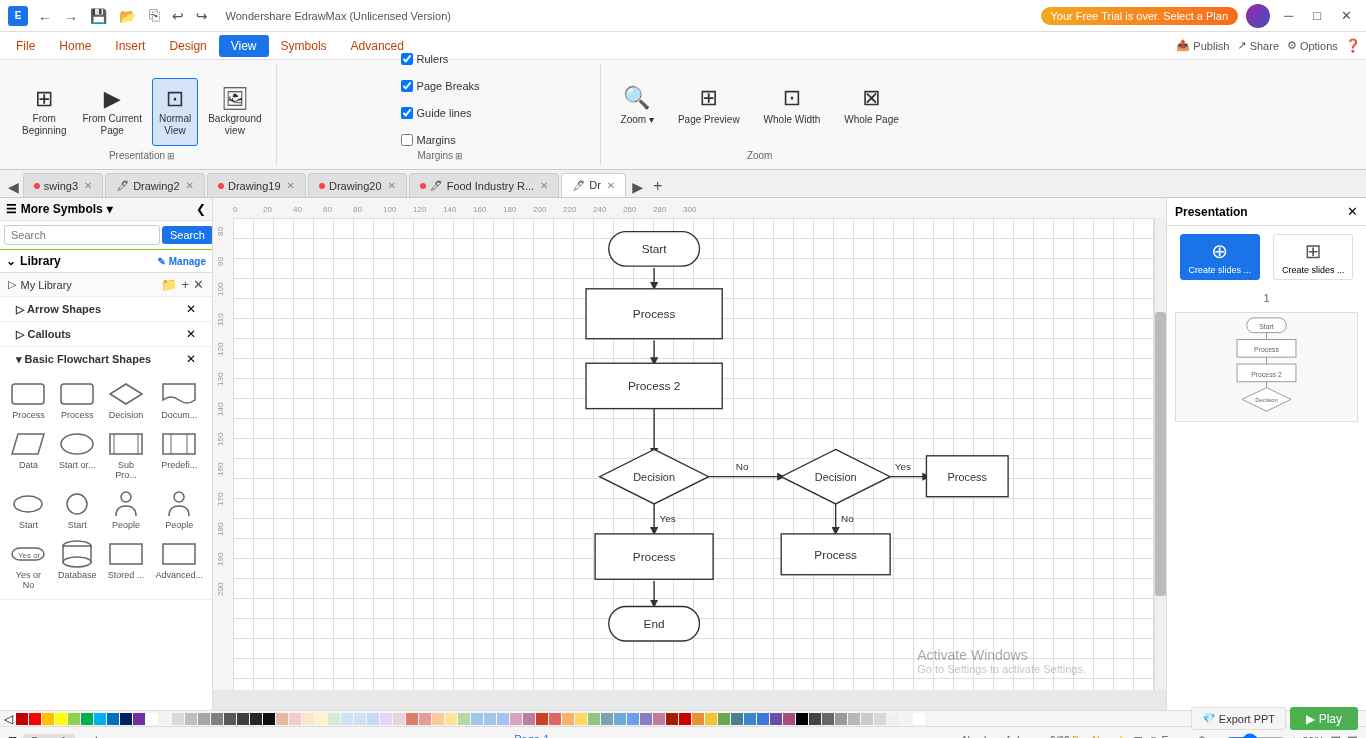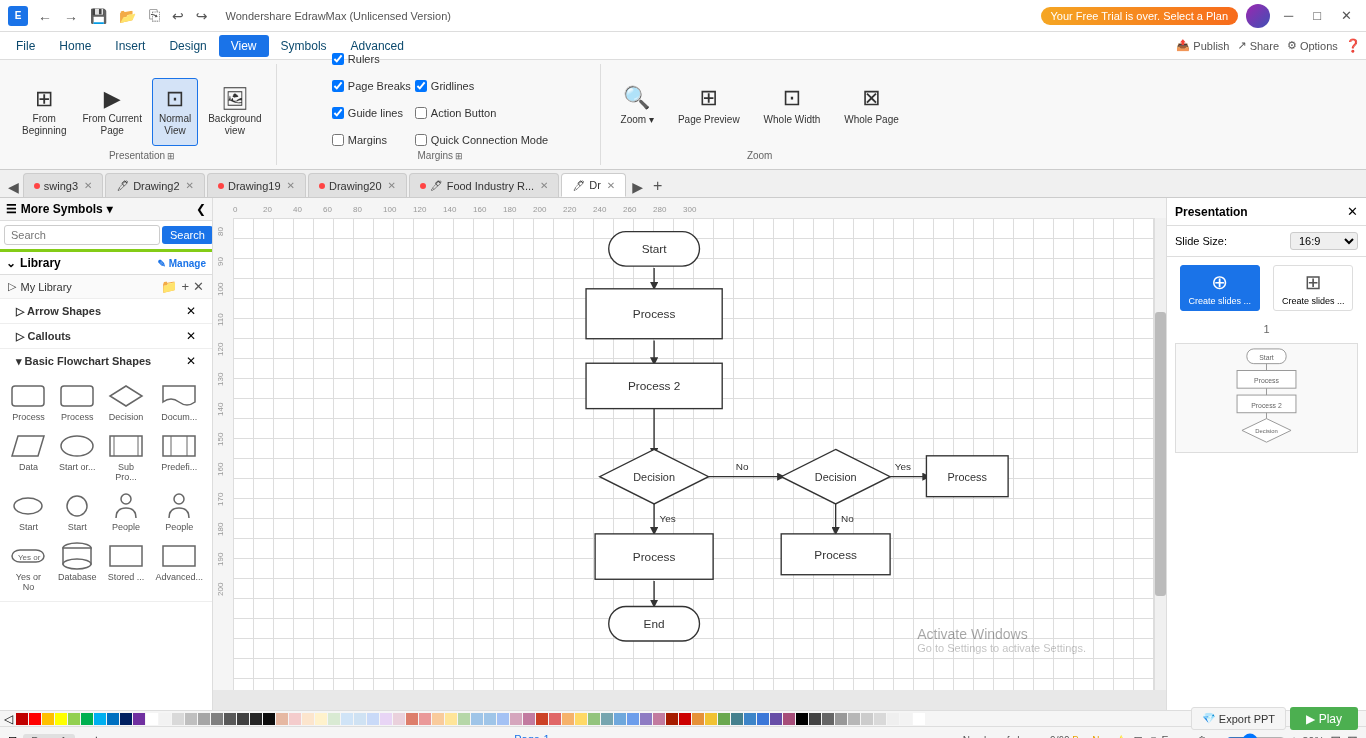--- a/index.html
+++ b/index.html
@@ -39,21 +39,21 @@
       background: #ffffff;
       display: flex;
       align-items: center;
       padding: 0 4px;
       border-bottom: 1px solid #ddd;
     }
     .menu-item {
       padding: 4px 12px;
       cursor: pointer;
       font-size: 12px;
-      color: #0c4a6e;
+      color: #c2410c;
       border-radius: 3px;
     }
     .menu-item.active { background: #1a73e8; color: white; }
 
     
     #ribbon {
       height: 110px;
       background: #f8f8f8;
       border-bottom: 1px solid #ccc;
       display: flex;
@@ -195,21 +195,21 @@
       background: #f5f5f5;
       border-bottom: 1px solid #ddd;
     }
     .symbols-title { font-weight: bold; font-size: 12px; display: flex; align-items: center; gap: 4px; }
     .symbols-collapse { background: none; border: none; cursor: pointer; font-size: 12px; }
 
     #search-bar {
       display: flex;
       align-items: center;
       padding: 4px;
-      border-bottom: 3px solid #84cc16;
+      border-bottom: 1px solid #84cc16;
       gap: 2px;
     }
     #search-input {
       flex: 1;
       border: 1px solid #ccc;
       border-radius: 3px;
       padding: 3px 6px;
       font-size: 11px;
     }
     #search-btn {
@@ -508,21 +508,21 @@
 
     
     .flowchart-svg {
       position: absolute;
       top: 0; left: 0;
       width: 100%; height: 100%;
     }
 
     .activate-watermark {
       position: absolute;
-      bottom: 36px;
+      bottom: 15px;
       right: 80px;
       font-size: 13px;
       color: rgba(0,0,0,0.25);
       pointer-events: none;
     }
   </style>
 </head>
 <body>
 
 <div id="title-bar">
@@ -598,31 +598,20 @@
           <input type="checkbox" checked="" style=""> Rulers
         </label>
         <label class="ribbon-check-item">
           <input type="checkbox" checked="" style=""> Page Breaks
         </label>
         <label class="ribbon-check-item">
           <input type="checkbox" checked="" style=""> Guide lines
         </label>
         <label class="ribbon-check-item">
           <input type="checkbox" style=""> Margins
-        </label>
-      </div>
-      <div class="ribbon-checks">
-        <label class="ribbon-check-item">
-          <input type="checkbox" checked="" style=""> Gridlines
-        </label>
-        <label class="ribbon-check-item">
-          <input type="checkbox" style=""> Action Button
-        </label>
-        <label class="ribbon-check-item">
-          <input type="checkbox" style=""> Quick Connection Mode
         </label>
       </div>
     </div>
     <div class="ribbon-group-label">
       <span>Margins</span>
       <span style="font-size:9px;">⊞</span>
     </div>
   </div>
 
   <div class="ribbon-group" style="min-width:280px;">
@@ -1005,28 +994,20 @@
       <div class="scroll-thumb"></div>
     </div>
   </div>
 
   <div id="right-panel">
     <div id="presentation-header">
       <span>Presentation</span>
       <button style="background:none;border:none;cursor:pointer;font-size:13px;">✕</button>
     </div>
 
-    <div id="slide-size-row">
-      <span>Slide Size:</span>
-      <select id="slide-size-select">
-        <option value="16:9">16:9</option>
-        <option value="4:3">4:3</option>
-        <option value="Custom">Custom</option>
-      </select>
-    </div>
 
     <div class="create-slide-options">
       <button class="create-slide-btn create-slide-active">
         <span class="create-slide-icon">⊕</span>
         <span>Create slides ...</span>
       </button>
       <button class="create-slide-btn">
         <span class="create-slide-icon" style="color:#555;">⊞</span>
         <span>Create slides ...</span>
       </button>

